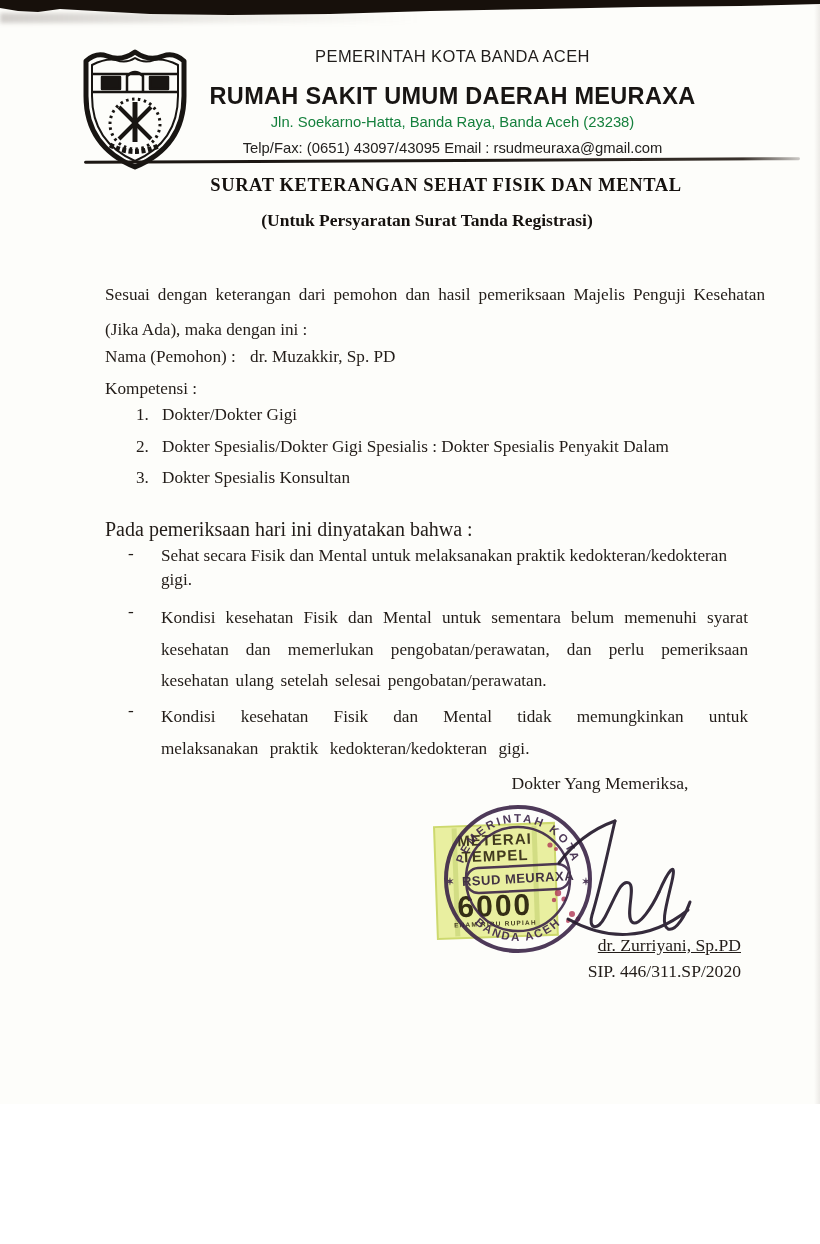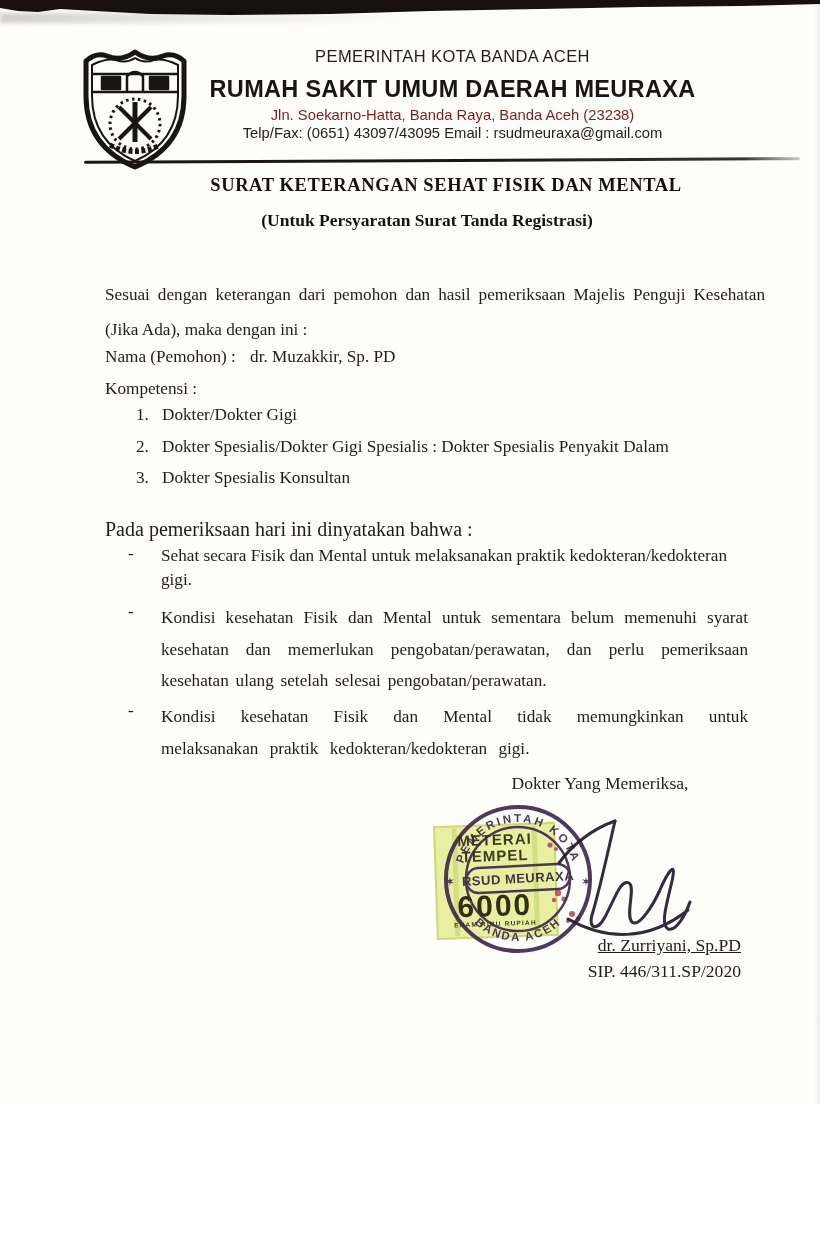--- a/index.html
+++ b/index.html
@@ -12,23 +12,23 @@
   .top-smudge{position:absolute;top:13px;left:0;width:420px;height:10px;z-index:4;
     background:linear-gradient(to right, rgba(110,100,95,.30), rgba(140,130,125,.12) 55%, transparent);
     filter:blur(2px);}
   .right-shade{position:absolute;top:0;right:0;width:6px;height:100%;
     background:linear-gradient(to left, rgba(160,150,145,.18), transparent);}
   
   .logo{position:absolute;left:76px;top:44px;}
   .lh-text{position:absolute;left:200px;top:47px;width:505px;text-align:center;
     font-family:"Liberation Sans", sans-serif;}
   .lh-gov{font-size:16.5px;letter-spacing:.4px;color:#201d1b;}
-  .lh-hosp{font-size:23.5px;font-weight:bold;letter-spacing:.3px;margin-top:10px;color:#181513;}
-  .lh-addr{font-size:14.8px;margin-top:4px;color:#7f1d1d;}
-  .lh-line{font-size:14.8px;margin-top:2px;color:#242220;}
+  .lh-hosp{font-size:23.5px;font-weight:bold;letter-spacing:.3px;margin-top:17px;color:#181513;}
+  .lh-addr{font-size:14.8px;margin-top:4px;color:#15803d;}
+  .lh-line{font-size:14.8px;margin-top:10px;color:#242220;}
   .divider{position:absolute;left:84px;top:159px;width:716px;height:3px;
     background:linear-gradient(to right,#1c1713 55%, #3a322c 92%, rgba(60,50,45,.25));
     transform:rotate(-.3deg);border-radius:2px;}
   
   .title{position:absolute;left:0;top:175px;width:100%;text-align:center;
     font-weight:bold;font-size:18.5px;letter-spacing:.6px;color:#15110e;margin-left:36px;}
   .subtitle{position:absolute;left:0;top:210px;width:100%;text-align:center;
     font-weight:bold;font-size:17.5px;color:#15110e;margin-left:17px;}
   
   .intro{position:absolute;left:105px;top:261px;width:660px;font-size:17.2px;

